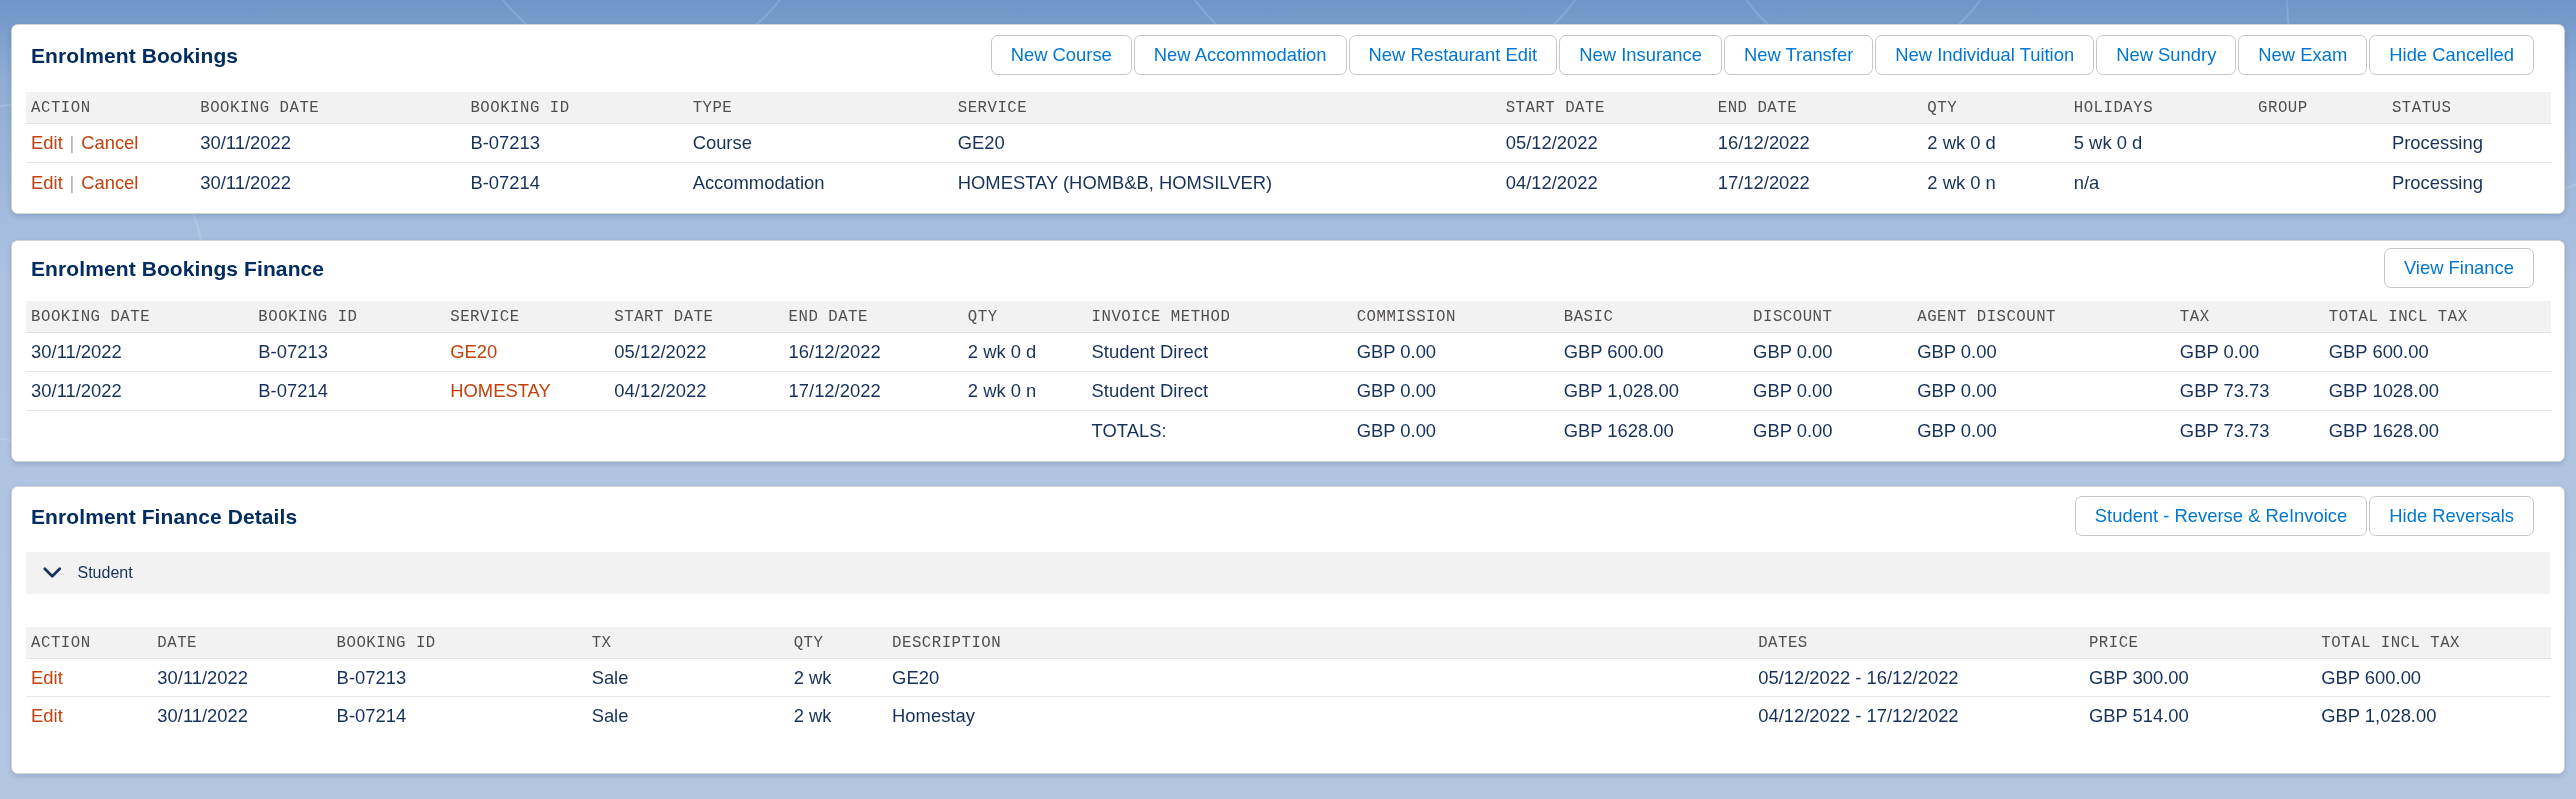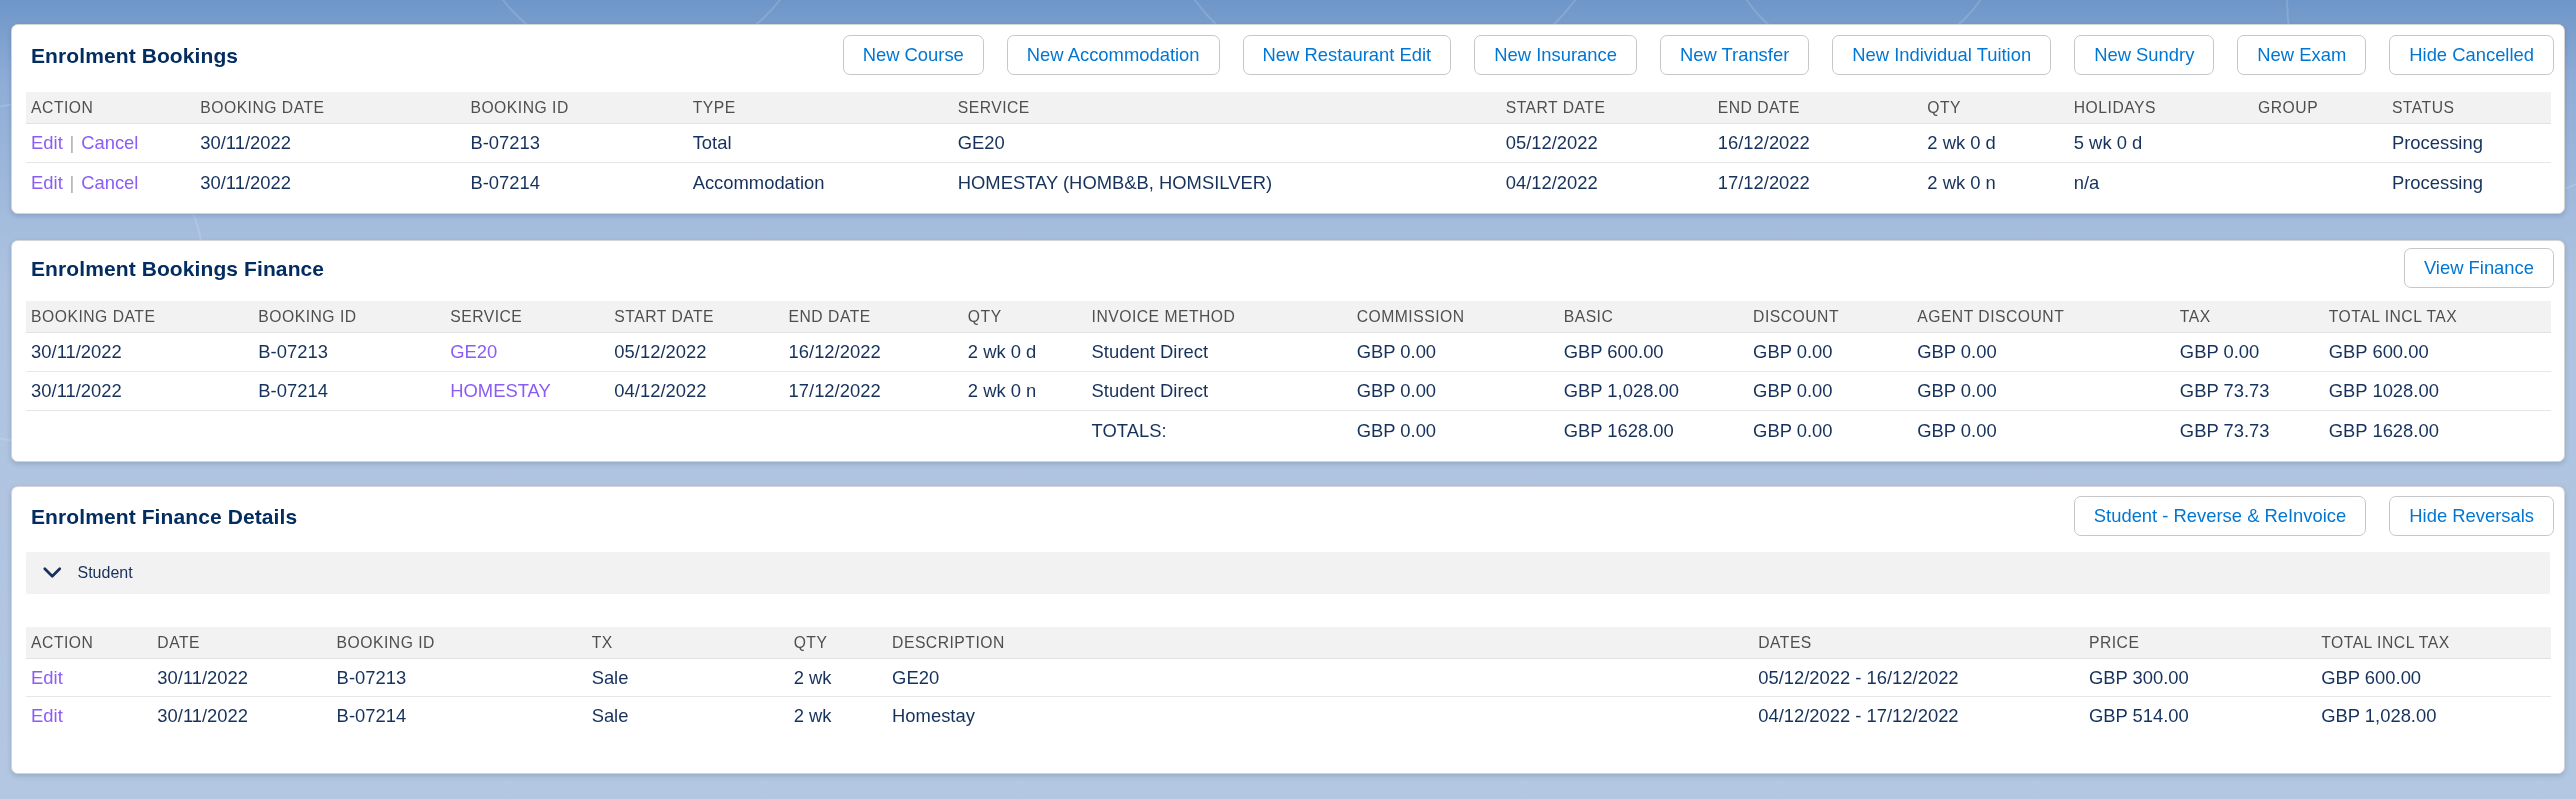--- a/index.html
+++ b/index.html
@@ -31,21 +31,21 @@
   .card-1 { margin-bottom: 26px; padding-bottom: 11px; }
   .card-2 { margin-bottom: 24.6px; padding-bottom: 11px; }
   .card-3 { padding-bottom: 38px; }
 
   .card-head { position: relative; padding: 19px 19px 23px; }
   .card-2 .card-head { padding: 16.4px 19px 19px; }
   .card-3 .card-head { padding: 18px 19px 22px; }
 
   h2 { margin: 0; font-size: 21px; line-height: 24.6px; font-weight: 700; color: #032d60; letter-spacing: 0.1px; }
 
-  .btn-row { position: absolute; right: 10px; display: flex; gap: 23px; }
+  .btn-row { position: absolute; right: 30px; display: flex; gap: 2px; }
   .card-1 .btn-row { top: 9.6px; }
   .card-2 .btn-row { top: 6.8px; }
   .card-3 .btn-row { top: 8.2px; }
   .btn {
     height: 40px; padding: 0 19px;
     background: #fff; border: 1.4px solid #c7c7c7; border-radius: 6.8px;
     color: #0176d3; font-size: 18.4px; font-family: "Liberation Sans", sans-serif;
     display: inline-flex; align-items: center; white-space: nowrap; cursor: pointer;
   }
 
@@ -53,26 +53,26 @@
   th {
     background: #f3f2f2; color: #514f4d; font-weight: 400;
     font-size: 15.7px; letter-spacing: 0.5px; text-align: left;
     height: 32px; padding: 0 6.8px 0 5.5px; overflow: hidden; white-space: nowrap;
   }
   td {
     color: #16325c; font-size: 18.4px; height: 39px;
     padding: 0 6.8px 0 5.5px; overflow: hidden; white-space: nowrap;
     border-top: 0.7px solid #e7e7e7;
   }
-  thead th { border-bottom: 0.7px solid #e2e2e2; }
+  thead th { border-bottom: 0.7px solid #e2e2e2; font-family: Liberation Mono, monospace; }
   tbody tr:first-child td { border-top: none; }
   .t3 td { height: 38px; }
   .totals td { font-weight: 400; }
 
-  a.lnk { color: #8b5cf6; text-decoration: none; cursor: pointer; }
+  a.lnk { color: #c2410c; text-decoration: none; cursor: pointer; }
   .sep { color: #b0adab; margin: 0 6.8px; }
 
   .group-bar {
     margin: 0 13.6px; height: 42px; background: #f3f2f2; border-radius: 2px;
     display: flex; align-items: center; padding: 0 16.4px; cursor: pointer;
   }
   .group-bar .chev { display: inline-flex; margin-right: 15px; }
   .group-bar .glabel { color: #16325c; font-size: 16px; }
 
   .t3-wrap { margin-top: 33px; }
@@ -136,21 +136,21 @@
           <th>HOLIDAYS</th>
           <th>GROUP</th>
           <th>STATUS</th>
         </tr>
       </thead>
       <tbody>
         <tr>
           <td><a class="lnk">Edit</a><span class="sep">|</span><a class="lnk">Cancel</a></td>
           <td>30/11/2022</td>
           <td>B-07213</td>
-          <td>Total</td>
+          <td>Course</td>
           <td>GE20</td>
           <td>05/12/2022</td>
           <td>16/12/2022</td>
           <td>2 wk 0 d</td>
           <td>5 wk 0 d</td>
           <td></td>
           <td>Processing</td>
         </tr>
         <tr>
           <td><a class="lnk">Edit</a><span class="sep">|</span><a class="lnk">Cancel</a></td>

